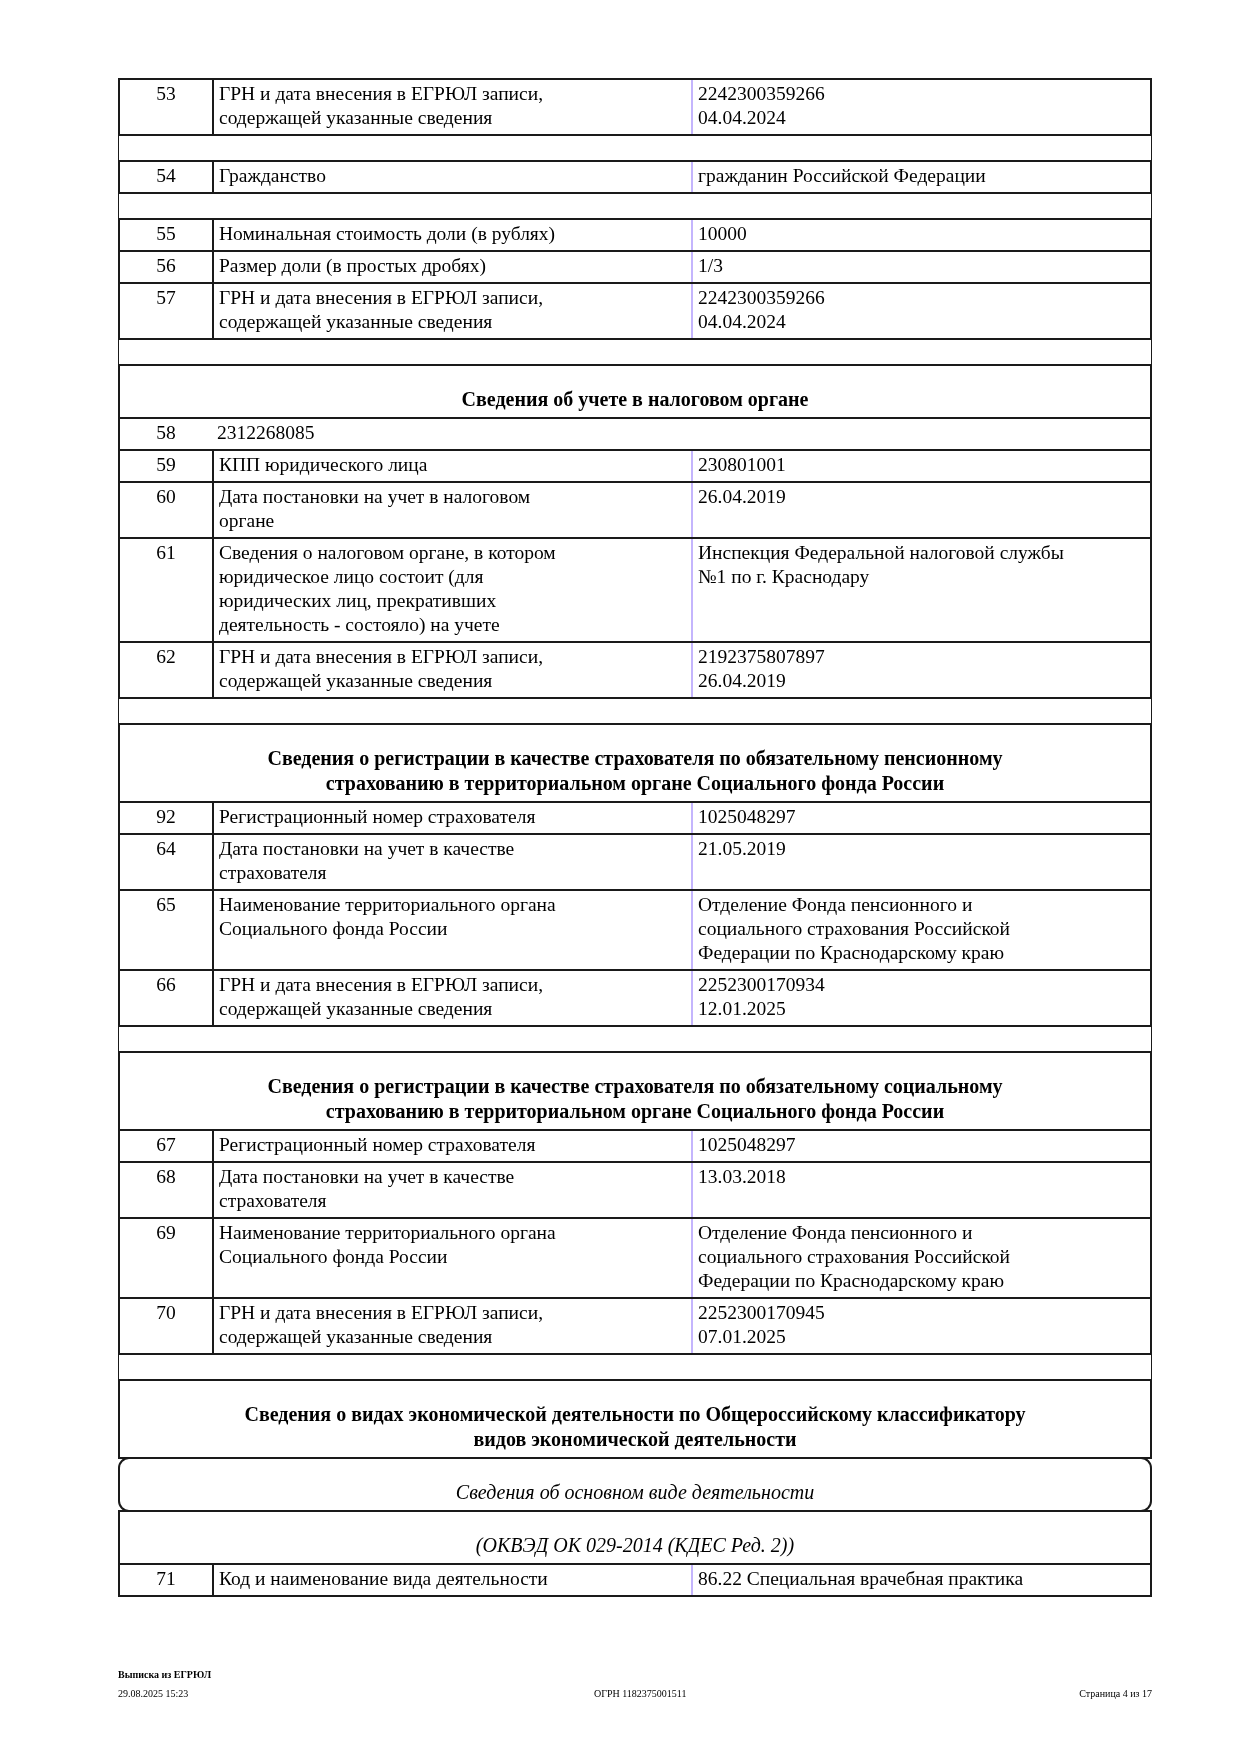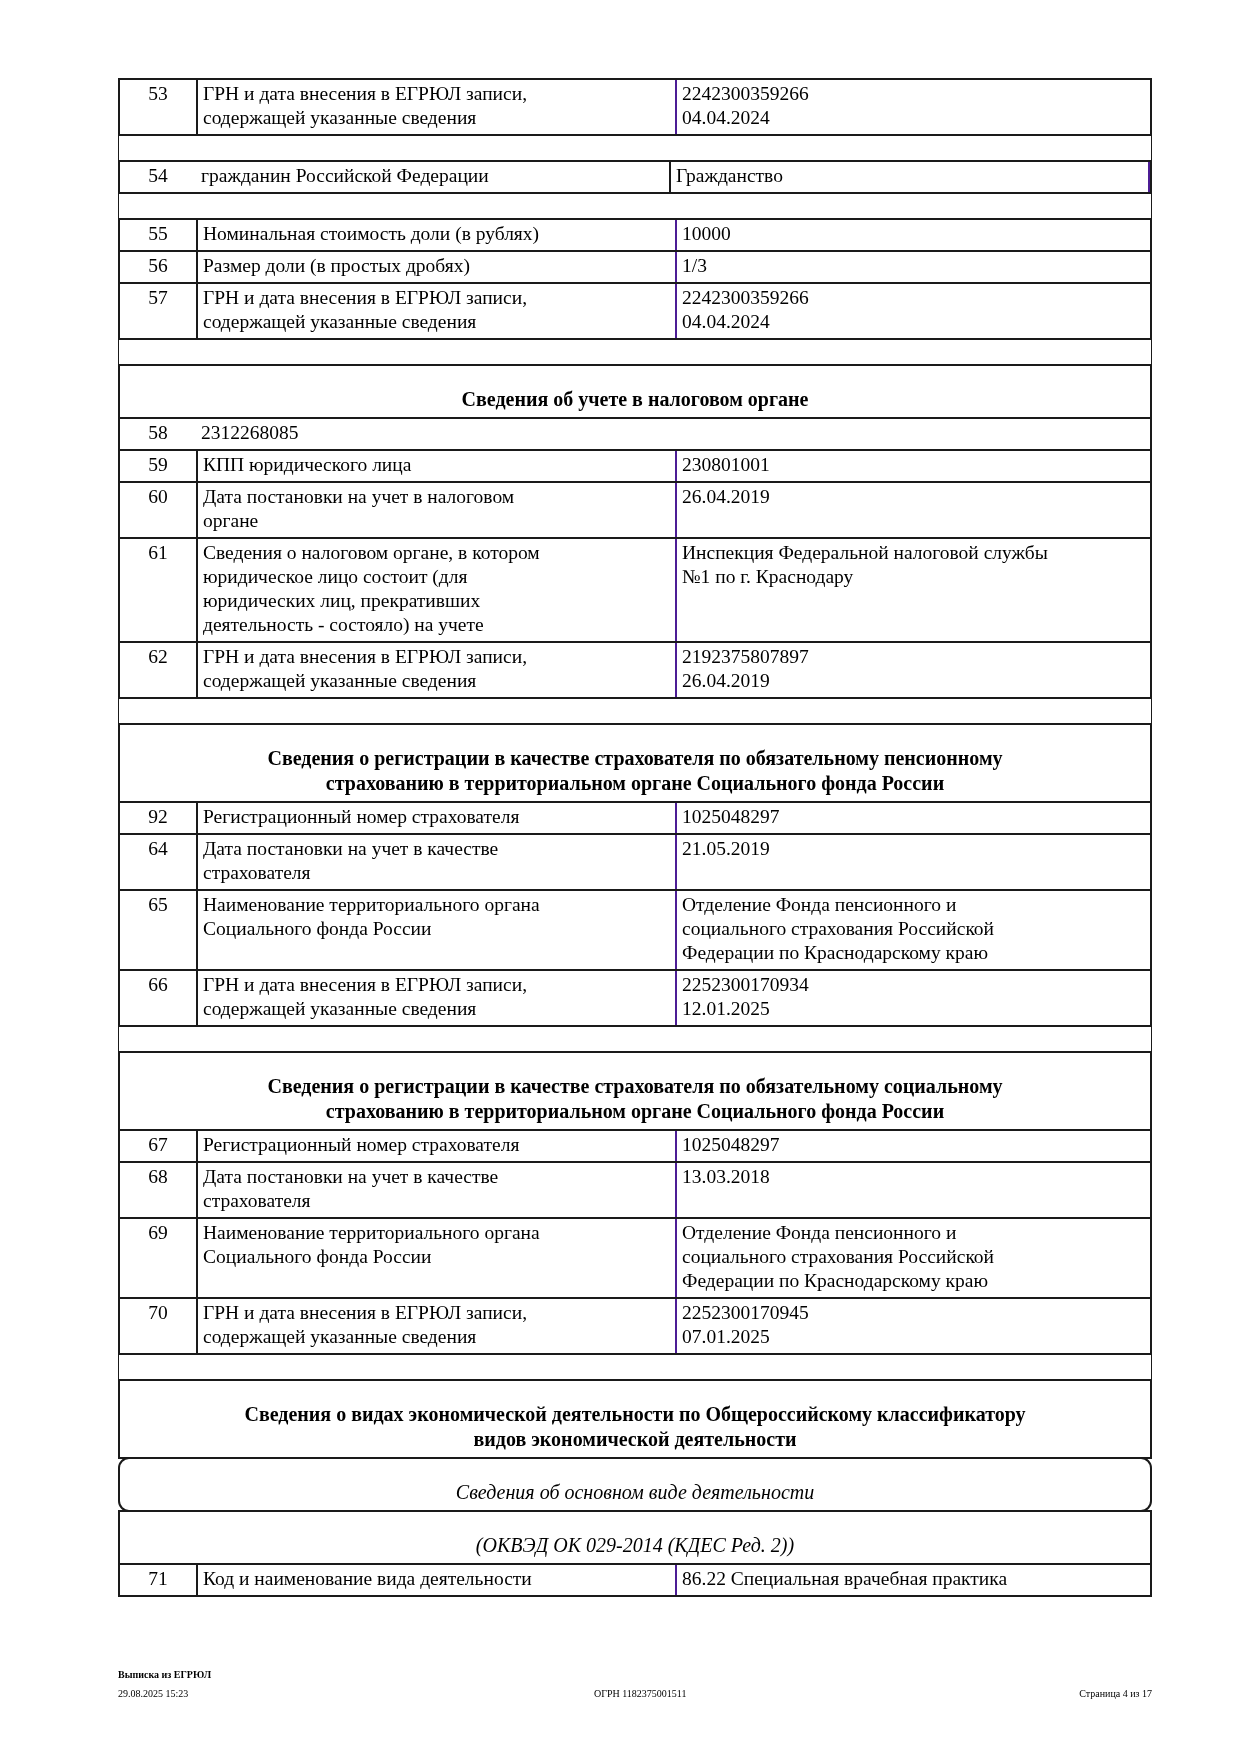--- a/index.html
+++ b/index.html
@@ -27,30 +27,30 @@
   .band.row { display: flex; align-items: stretch; }
   .cell {
     box-sizing: border-box;
     font-size: 19.5px;
     line-height: 24px;
     padding: 2px 5px 4px 5px;
     white-space: pre-line;
   }
   .cell.num {
     flex: none;
-    width: 76px;
+    width: 92px;
     text-align: center;
     padding-left: 2px;
     padding-right: 2px;
   }
   .cell.label {
     flex: none;
     width: 481px;
     border-left: 2px solid #1a1a1a;
-    border-right: 2px solid #4c1d95;
+    border-right: 2px solid #c4b5fd;
   }
   .cell.value { flex: 1 1 auto; }
   .band.spacer {
     height: 26px;
     border-left: 1px solid #1a1a1a;
     border-right: 1px solid #1a1a1a;
     margin-top: 0;
   }
   .band.header, .band.header2, .band.header3 {
     text-align: center;
@@ -86,22 +86,22 @@
       <div class="band row first">
     <div class="cell num">53</div>
     <div class="cell label">ГРН и дата внесения в ЕГРЮЛ записи,
 содержащей указанные сведения</div>
     <div class="cell value">2242300359266
 04.04.2024</div>
   </div>
       <div class="band spacer"></div>
       <div class="band row">
     <div class="cell num">54</div>
+    <div class="cell label">Гражданство</div>
     <div class="cell value">гражданин Российской Федерации</div>
-    <div class="cell label">Гражданство</div>
   </div>
       <div class="band spacer"></div>
       <div class="band row">
     <div class="cell num">55</div>
     <div class="cell label">Номинальная стоимость доли (в рублях)</div>
     <div class="cell value">10000</div>
   </div>
       <div class="band row">
     <div class="cell num">56</div>
     <div class="cell label">Размер доли (в простых дробях)</div>

